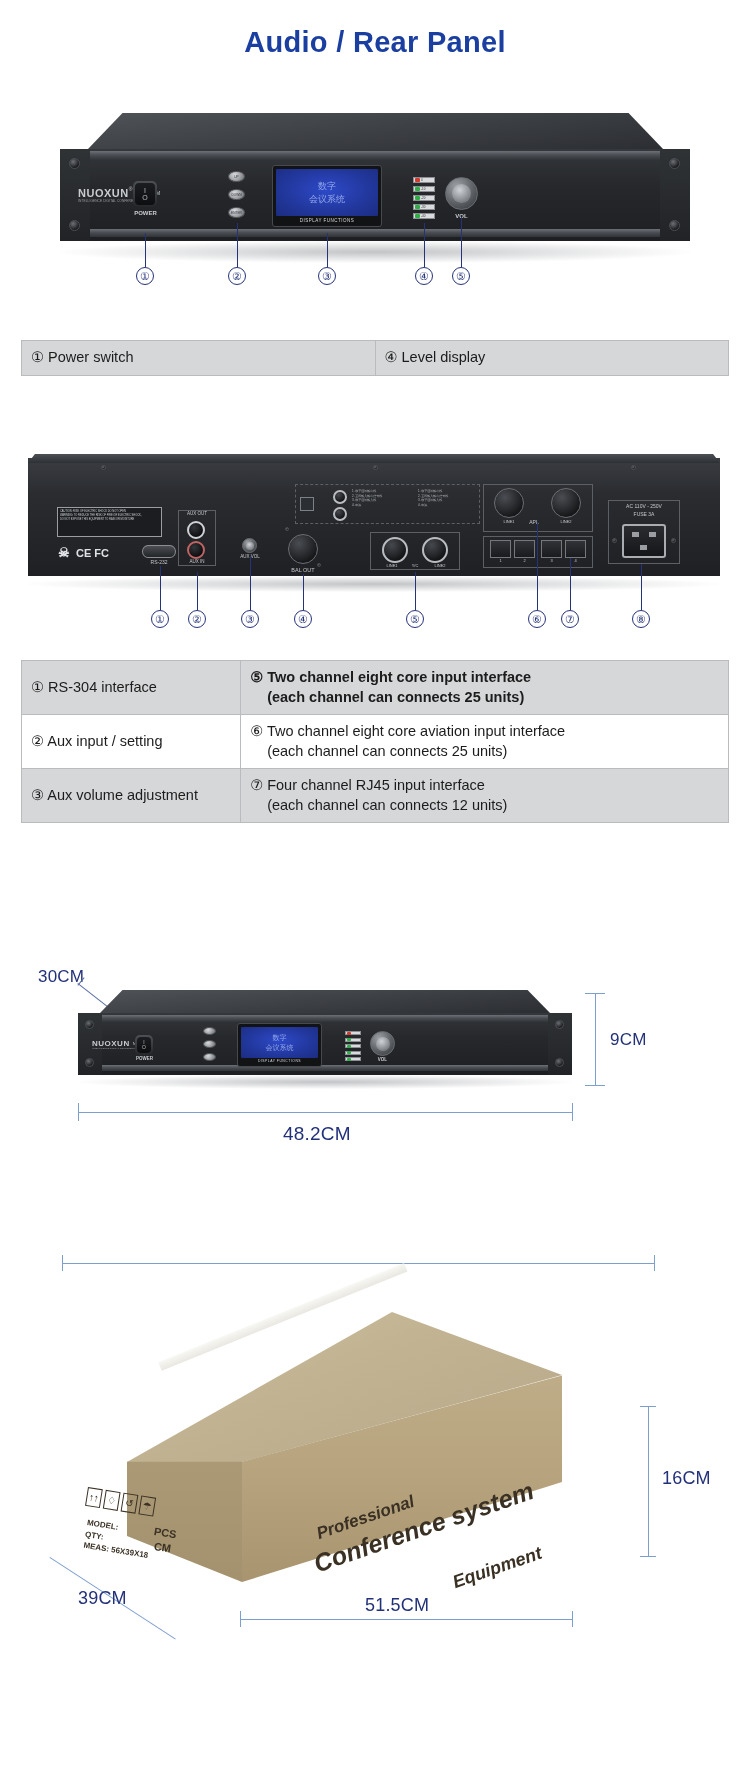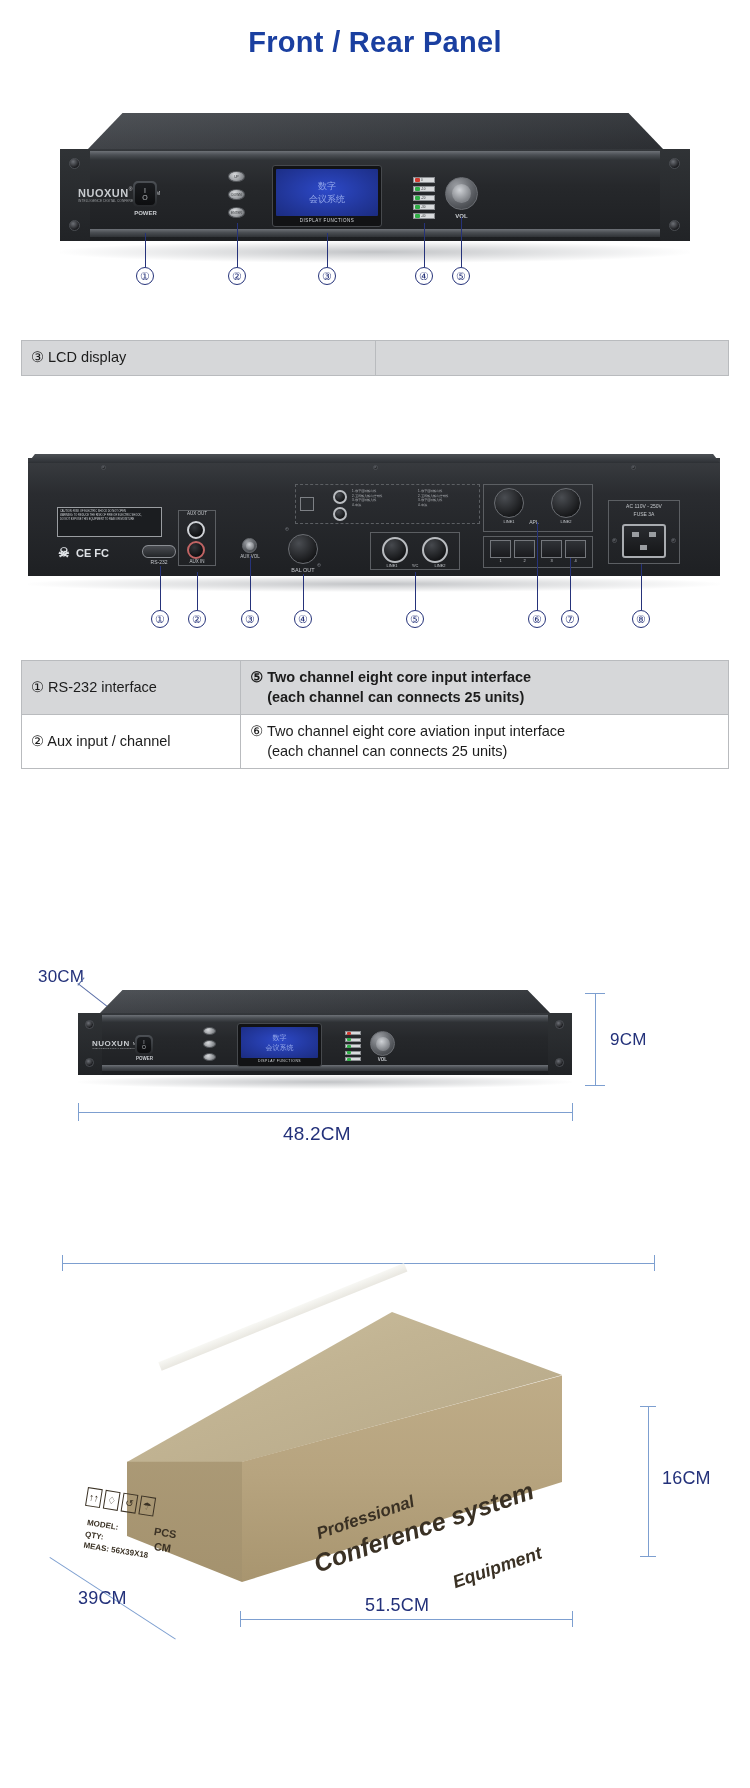--- a/index.html
+++ b/index.html
@@ -316,21 +316,21 @@
   }
   .cert {
     position:absolute;
     color:#dfe2e6;
     font-weight:bold;
   }
 </style>
 </head>
 <body>
 
-<div class="page-title">Front / Rear Panel</div>
+<div class="page-title">Audio / Rear Panel</div>
 
 <div class="device-wrap" style="position:absolute; left:0; top:105px; width:750px; height:175px;">
 
   <div class="lid" style="left:88px; top:8px; width:575px; height:36px;
               clip-path: polygon(6% 0%, 94% 0%, 100% 100%, 0% 100%);"></div>
 
   <div class="face" style="left:60px; top:44px; width:630px; height:92px;"></div>
 
   <div class="rail" style="left:88px; top:46px; width:575px; height:9px;"></div>
   <div class="rail" style="left:88px; top:124px; width:575px; height:8px;"></div>
@@ -416,28 +416,28 @@
   <div class="callout" style="left:136px; top:162px;">①</div>
   <div class="callout" style="left:228px; top:162px;">②</div>
   <div class="callout" style="left:318px; top:162px;">③</div>
   <div class="callout" style="left:415px; top:162px;">④</div>
   <div class="callout" style="left:452px; top:162px;">⑤</div>
 </div>
 
 <div style="position:absolute; left:0; top:340px; width:750px;">
   <table class="legend">
     <tbody>
-    <tr class="shade">
-      <td>
-        <span class="num">③</span>
-        <span>LCD display</span>
+        <tr class="shade">
+      <td style="width:50%;">
+        <span class="num">①</span>
+        <span>Power switch</span>
       </td>
-      <td>
-        <span class="num"></span>
-        <span></span>
+      <td style="width:50%;">
+        <span class="num">④</span>
+        <span>Level display</span>
       </td>
     </tr>
   </tbody>
     </table>
 </div>
 
 <div class="device-wrap" style="position:absolute; left:0; top:452px; width:750px; height:190px;">
 
   <div class="face" style="left:28px; top:6px; width:692px; height:118px;
               background: linear-gradient(180deg,#3a3d41 0%,#2a2c30 30%,#1e2023 100%);"></div>
@@ -550,37 +550,48 @@
   <div class="callout" style="left:561px; top:158px;">⑦</div>
   <div class="callout" style="left:632px; top:158px;">⑧</div>
 </div>
 
 <div style="position:absolute; left:0; top:660px; width:750px;">
   <table class="legend">
     <tbody>
         <tr class="shade">
       <td style="width:31%;">
         <span class="num">①</span>
-        <span>RS-232 interface</span>
+        <span>RS-304 interface</span>
       </td>
       <td style="width:69%;font-weight:bold;">
         <span class="num">⑤</span>
         <span>Two channel eight core input interface</span>
         <span class="sub">(each channel can connects 25 units)</span>
       </td>
     </tr>
     <tr class="plain">
       <td>
         <span class="num">②</span>
-        <span>Aux input / channel</span>
+        <span>Aux input / setting</span>
       </td>
       <td>
         <span class="num">⑥</span>
         <span>Two channel eight core aviation input interface</span>
         <span class="sub">(each channel can connects 25 units)</span>
+      </td>
+    </tr>
+    <tr class="shade">
+      <td>
+        <span class="num">③</span>
+        <span>Aux volume adjustment</span>
+      </td>
+      <td>
+        <span class="num">⑦</span>
+        <span>Four channel RJ45 input interface</span>
+        <span class="sub">(each channel can connects 12 units)</span>
       </td>
     </tr>
   </tbody>
     </table>
 </div>
 
 <div style="position:absolute; left:0; top:955px; width:750px; height:220px;">
 
   <div class="dim-text" style="left:38px; top:12px;">30CM</div>
   <div style="position:absolute; left:78px; top:28px; width:48px; height:40px;

